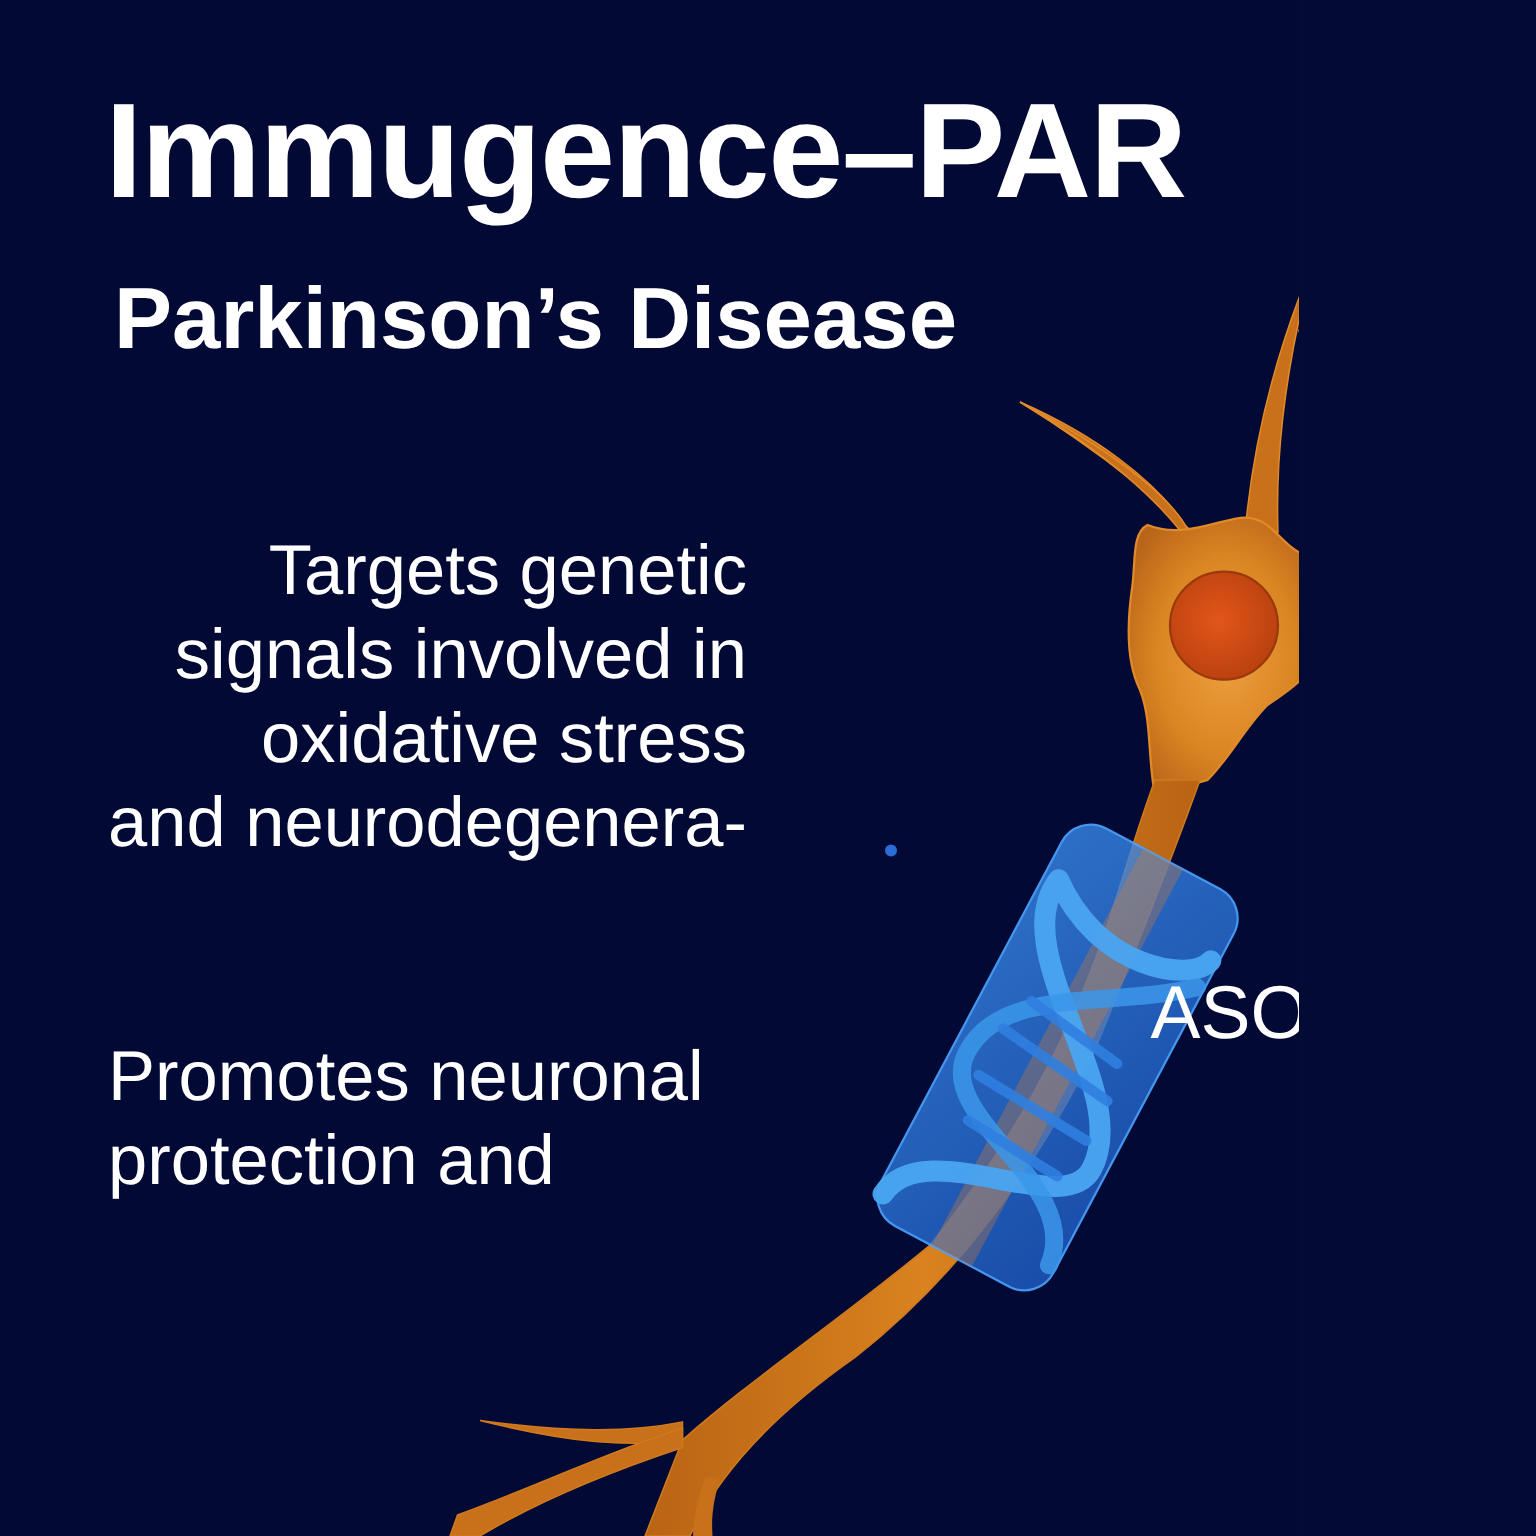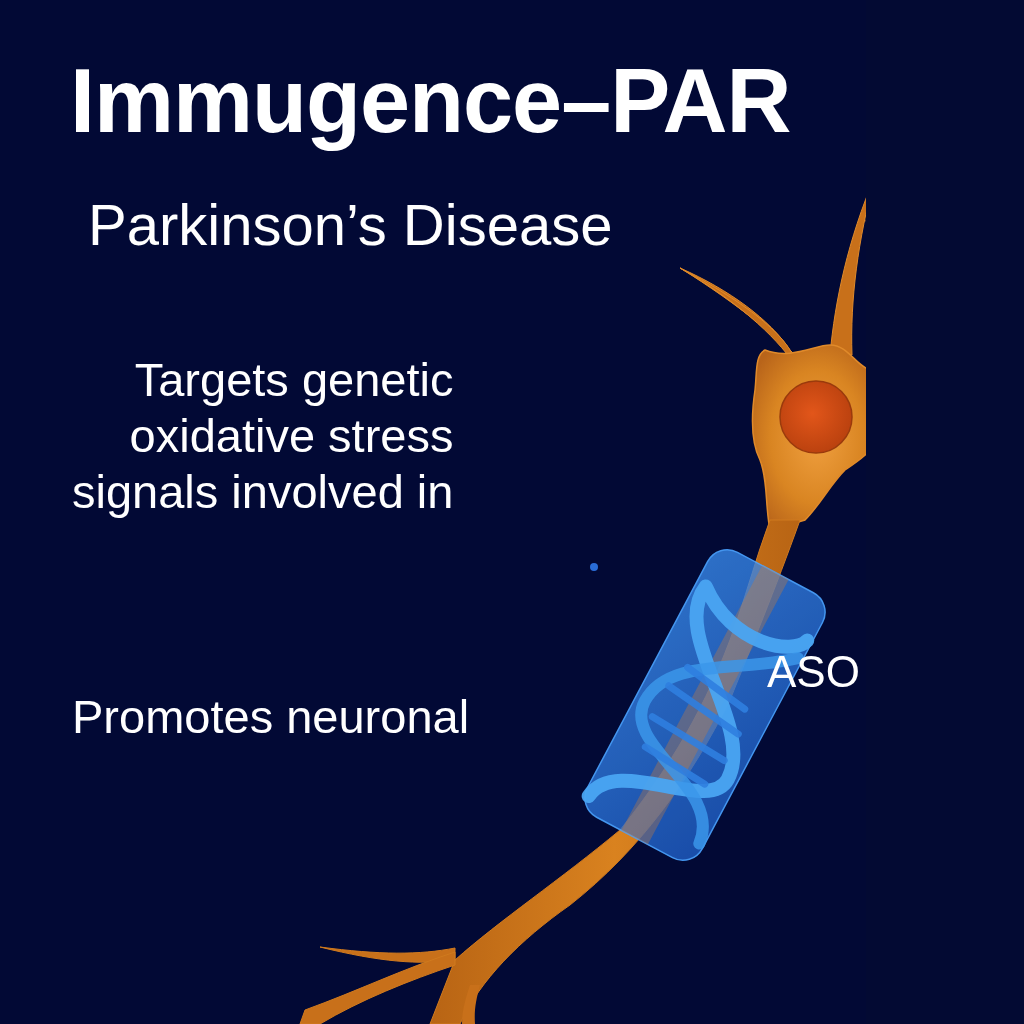--- a/index.html
+++ b/index.html
@@ -35,40 +35,40 @@
       letter-spacing: -1px;
       line-height: 1;
       white-space: nowrap;
       margin: 0;
     }
     .subtitle {
       position: absolute;
       left: 72px;
       top: 180px;
       font-size: 58px;
-      font-weight: normal;
+      font-weight: bold;
       line-height: 1;
       white-space: nowrap;
-      margin: 16px;
+      margin: 4px;
     }
     .para {
       position: absolute;
       left: 72px;
       font-size: 47px;
       line-height: 56px;
       margin: 0;
     }
     .para span { display: block; white-space: nowrap; }
     .para-1 { top: 352px; text-align: right; }
     .para-2 { top: 689px; }
     .aso-label {
       position: absolute;
       left: 767px;
       top: 650px;
-      font-size: 44px;
+      font-size: 50px;
       line-height: 1;
       white-space: nowrap;
     }
   </style>
 </head>
 <body>
 
 <div class="poster">
 
   <svg class="illustration" viewBox="0 0 1024 1024" xmlns="http://www.w3.org/2000/svg">
@@ -139,22 +139,24 @@
       </g>
     </g>
     <circle cx="594" cy="567" r="4" fill="#2a6dd8"></circle>
   </svg>
 
   <h1 class="title">Immugence–PAR</h1>
   <h2 class="subtitle">Parkinson’s Disease</h2>
 
   <p class="para para-1">
     <span>Targets genetic</span>
+    <span>signals involved in</span>
     <span>oxidative stress</span>
-    <span>signals involved in</span>
+    <span>and neurodegenera-</span>
   </p>
 
   <p class="para para-2">
     <span>Promotes neuronal</span>
+    <span>protection and</span>
   </p>
 
   <div class="aso-label">ASO</div>
 </div>
 
 </body></html>

